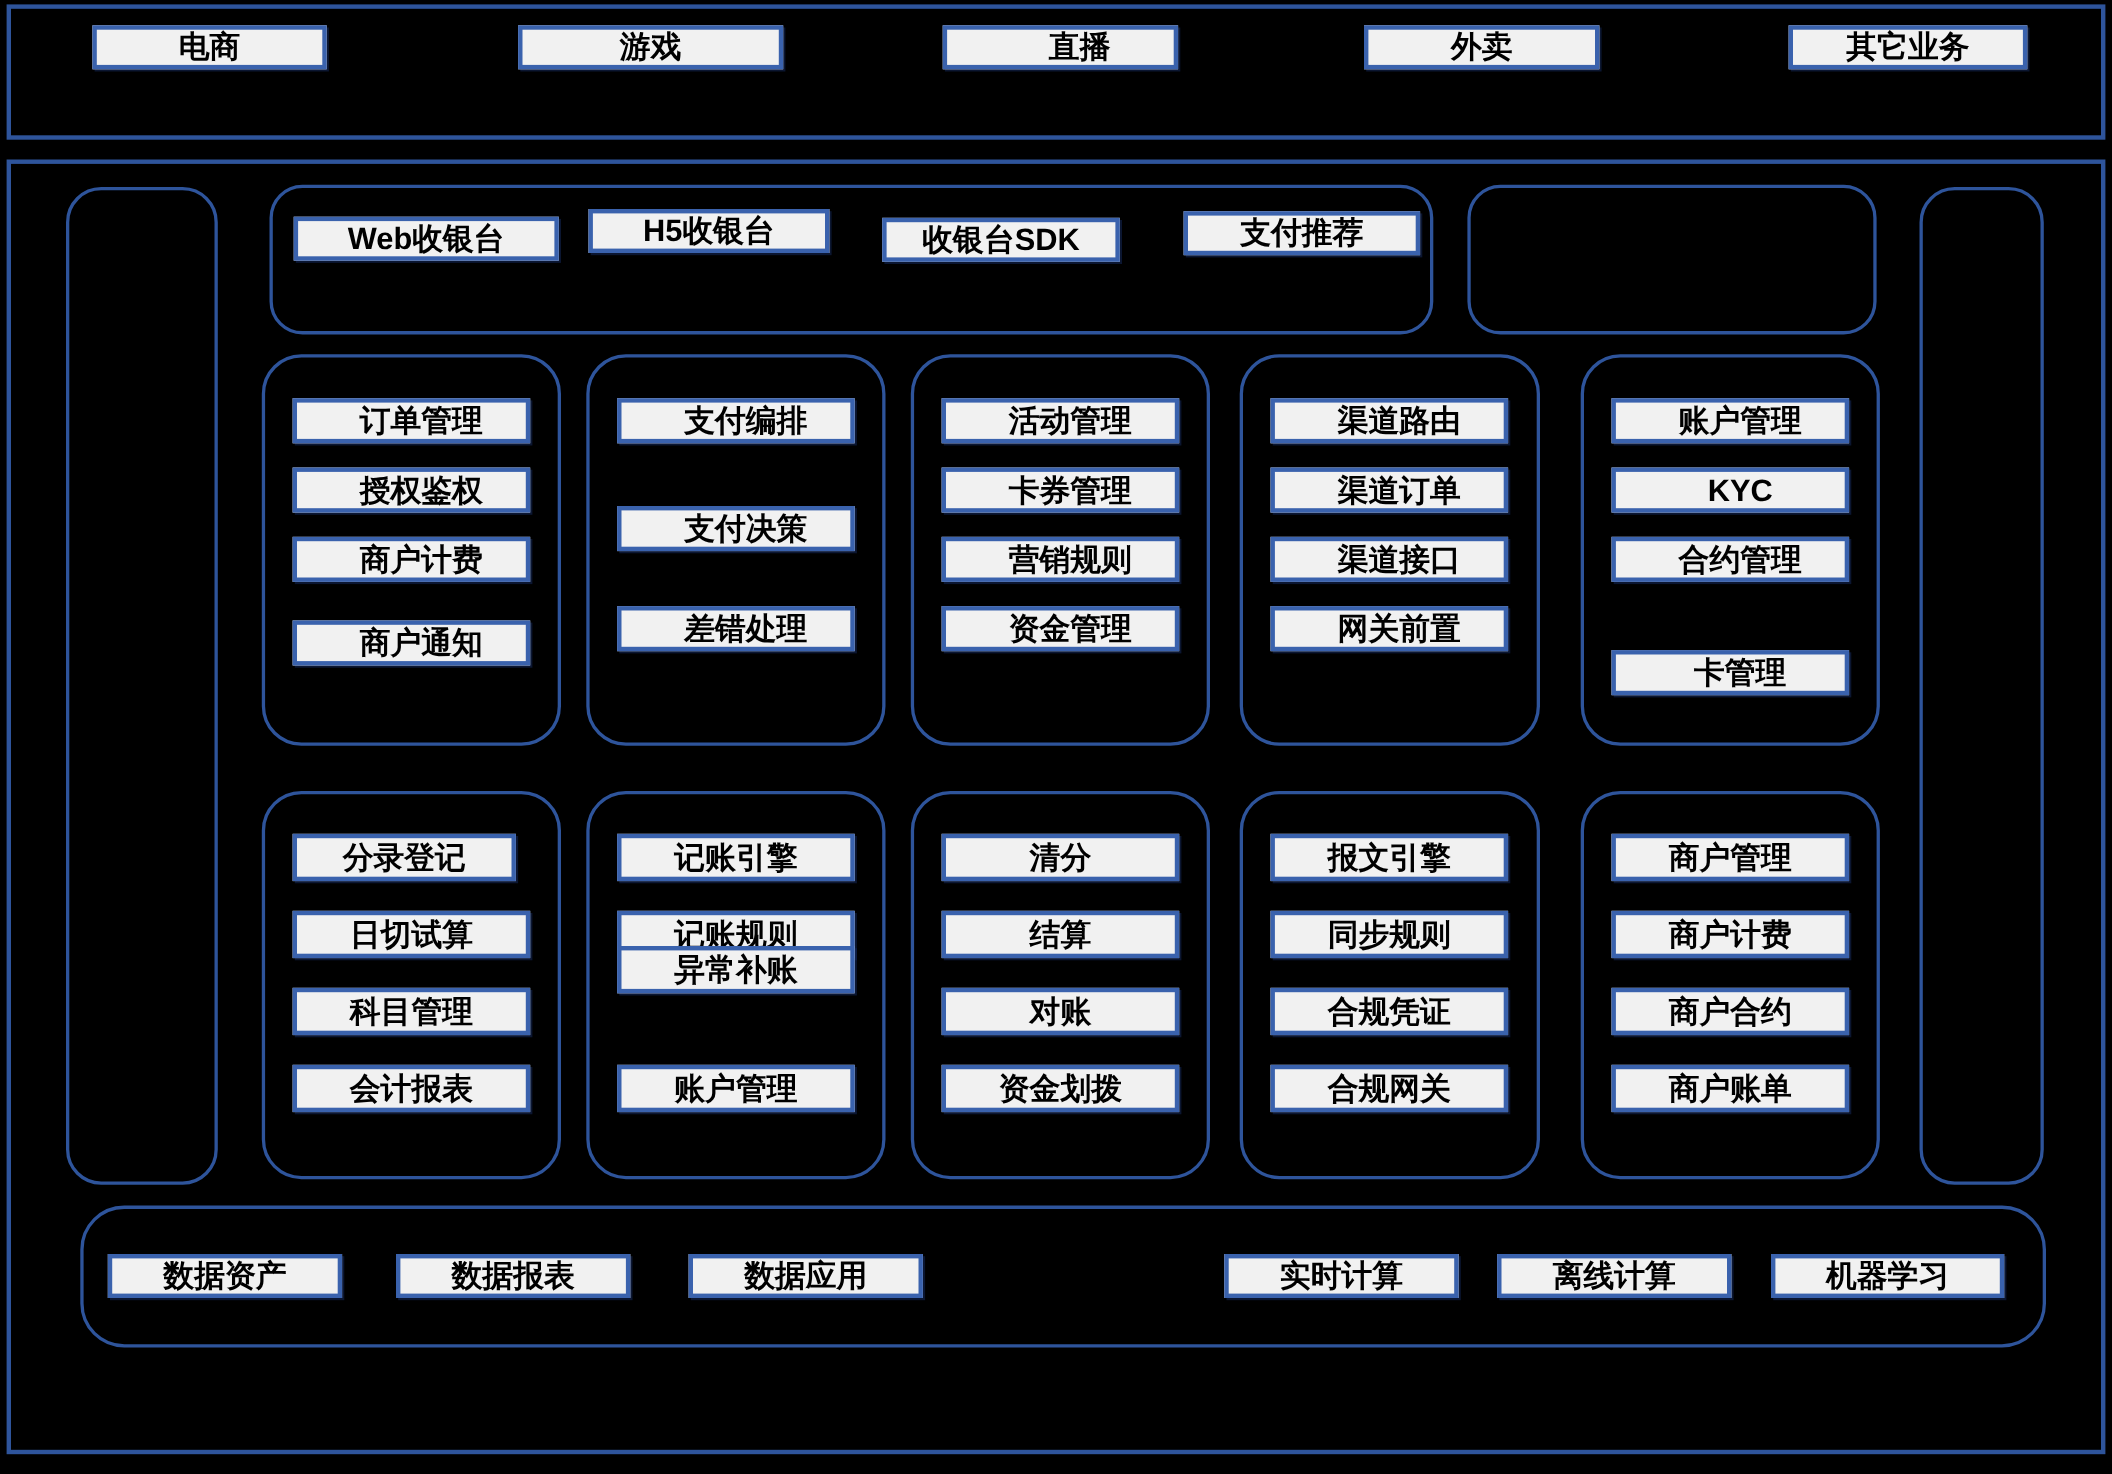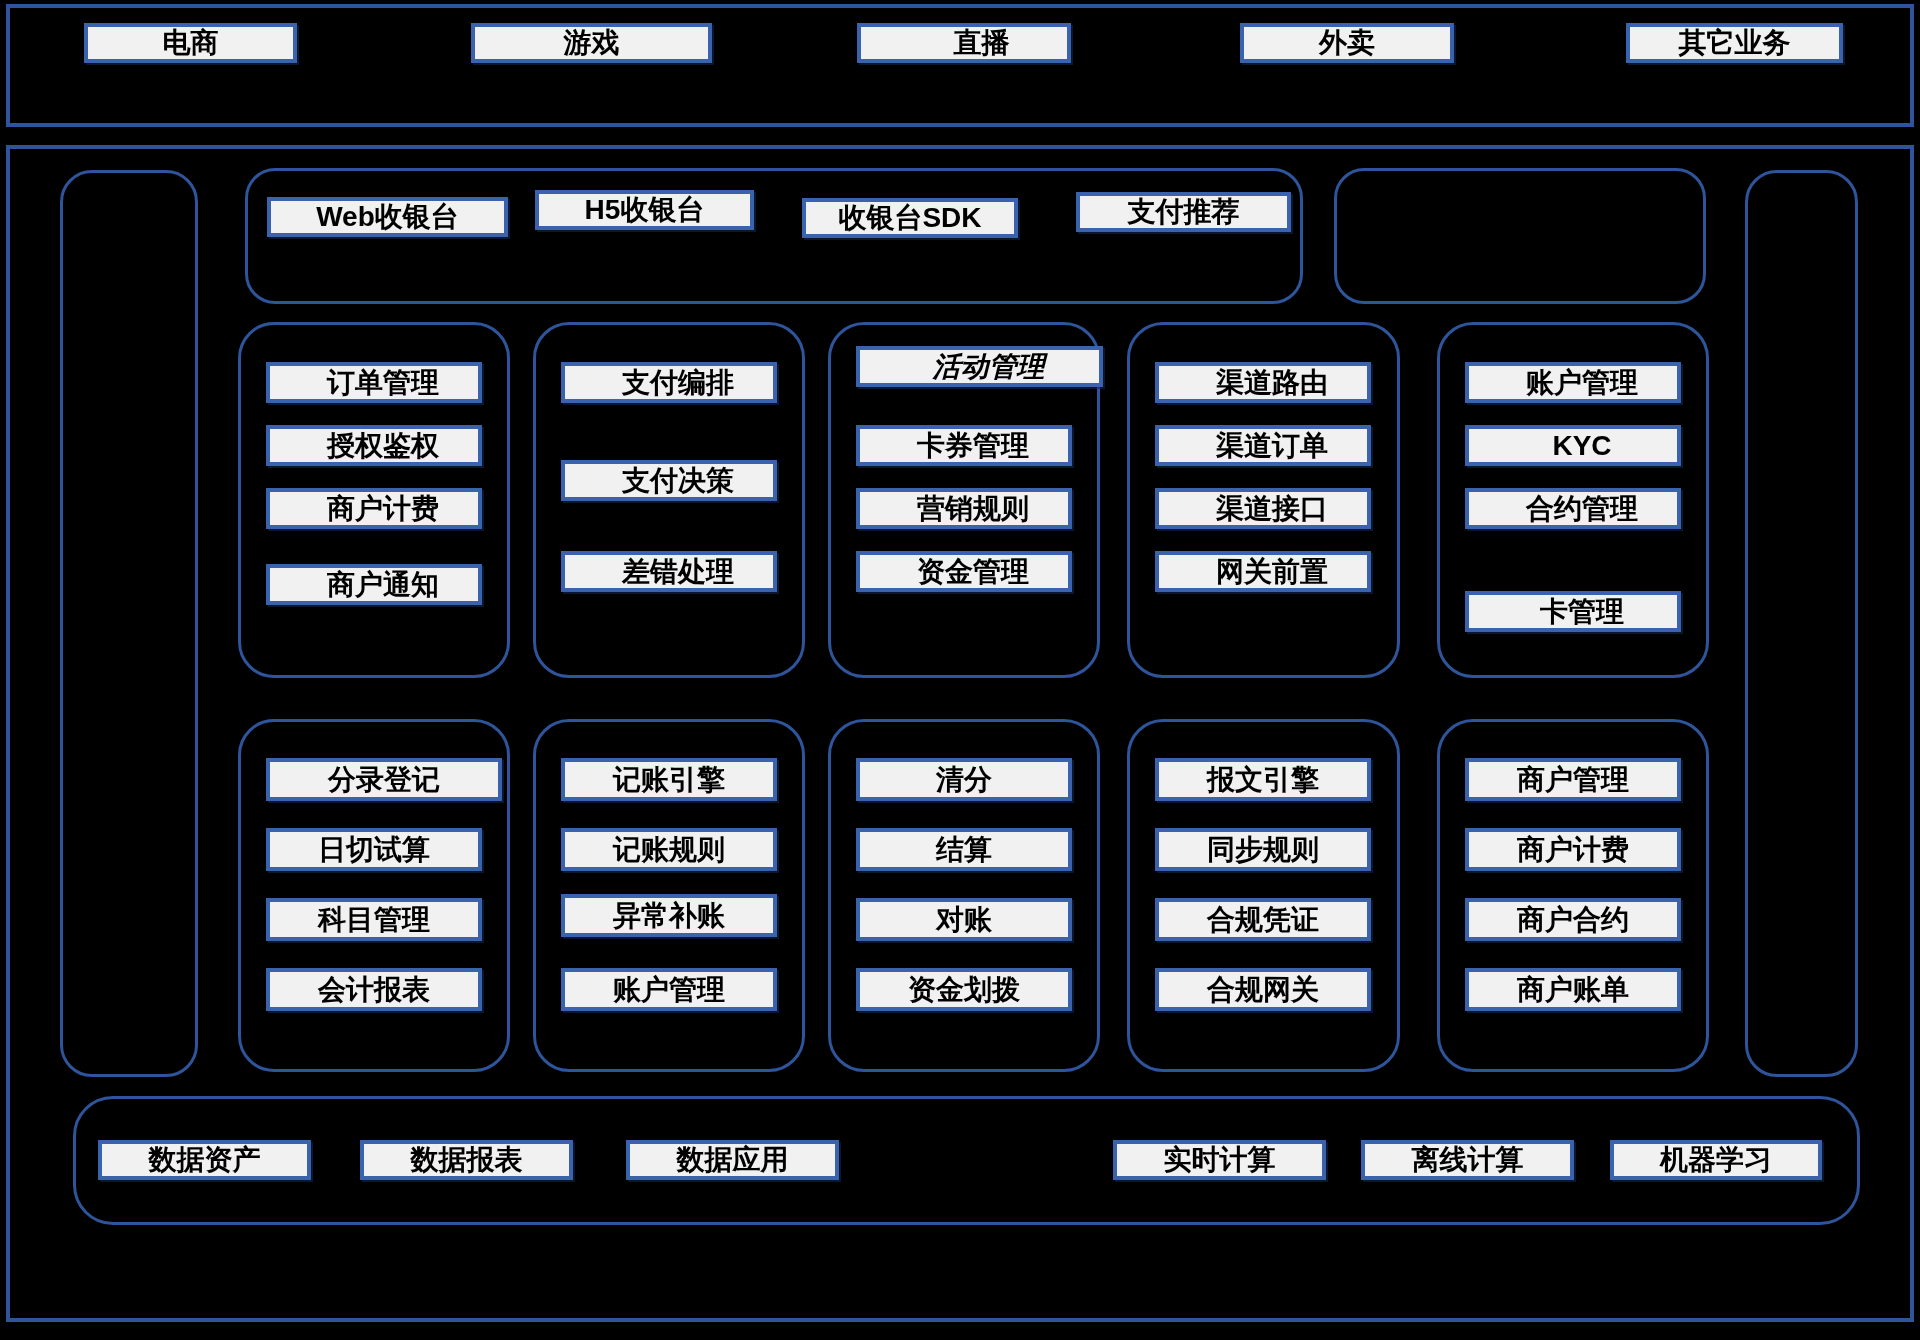--- a/index.html
+++ b/index.html
@@ -76,49 +76,49 @@
 
   <div class="chip h41" style="left:266px;top:362px;width:216px;">订单管理</div>
   <div class="chip h41" style="left:266px;top:425px;width:216px;">授权鉴权</div>
   <div class="chip h41" style="left:266px;top:488px;width:216px;">商户计费</div>
   <div class="chip h41" style="left:266px;top:551px;width:216px;margin-top:13px;">商户通知</div>
 
   <div class="chip h41" style="left:561px;top:362px;width:216px;">支付编排</div>
   <div class="chip h41" style="left:561px;top:460px;width:216px;">支付决策</div>
   <div class="chip h41" style="left:561px;top:551px;width:216px;">差错处理</div>
 
-  <div class="chip h41" style="left:856px;top:346px;width:247px;font-style:italic;">活动管理</div>
+  <div class="chip h41" style="left:856px;top:362px;width:216px;">活动管理</div>
   <div class="chip h41" style="left:856px;top:425px;width:216px;">卡券管理</div>
   <div class="chip h41" style="left:856px;top:488px;width:216px;">营销规则</div>
   <div class="chip h41" style="left:856px;top:551px;width:216px;">资金管理</div>
 
   <div class="chip h41" style="left:1155px;top:362px;width:216px;">渠道路由</div>
   <div class="chip h41" style="left:1155px;top:425px;width:216px;">渠道订单</div>
   <div class="chip h41" style="left:1155px;top:488px;width:216px;">渠道接口</div>
   <div class="chip h41" style="left:1155px;top:551px;width:216px;">网关前置</div>
 
   <div class="chip h41" style="left:1465px;top:362px;width:216px;">账户管理</div>
   <div class="chip h41" style="left:1465px;top:425px;width:216px;">KYC</div>
   <div class="chip h41" style="left:1465px;top:488px;width:216px;">合约管理</div>
   <div class="chip h41" style="left:1465px;top:551px;width:216px;margin-top:40px;">卡管理</div>
 
   <div class="group" style="left:238px;top:719px;width:272px;height:353px;"></div>
   <div class="group" style="left:533px;top:719px;width:272px;height:353px;"></div>
   <div class="group" style="left:828px;top:719px;width:272px;height:353px;"></div>
   <div class="group" style="left:1127px;top:719px;width:273px;height:353px;"></div>
   <div class="group" style="left:1437px;top:719px;width:272px;height:353px;"></div>
 
-  <div class="chip h43" style="left:266px;top:758px;width:236px;">分录登记</div>
+  <div class="chip h43" style="left:266px;top:758px;width:203px;">分录登记</div>
   <div class="chip h43" style="left:266px;top:828px;width:216px;">日切试算</div>
   <div class="chip h43" style="left:266px;top:898px;width:216px;">科目管理</div>
   <div class="chip h43" style="left:266px;top:968px;width:216px;">会计报表</div>
 
   <div class="chip h43" style="left:561px;top:758px;width:216px;">记账引擎</div>
   <div class="chip h43" style="left:561px;top:828px;width:216px;">记账规则</div>
-  <div class="chip h43" style="left:561px;top:894px;width:216px;">异常补账</div>
+  <div class="chip h43" style="left:561px;top:860px;width:216px;">异常补账</div>
   <div class="chip h43" style="left:561px;top:968px;width:216px;">账户管理</div>
 
   <div class="chip h43" style="left:856px;top:758px;width:216px;">清分</div>
   <div class="chip h43" style="left:856px;top:828px;width:216px;">结算</div>
   <div class="chip h43" style="left:856px;top:898px;width:216px;">对账</div>
   <div class="chip h43" style="left:856px;top:968px;width:216px;">资金划拨</div>
 
   <div class="chip h43" style="left:1155px;top:758px;width:216px;">报文引擎</div>
   <div class="chip h43" style="left:1155px;top:828px;width:216px;">同步规则</div>
   <div class="chip h43" style="left:1155px;top:898px;width:216px;">合规凭证</div>

